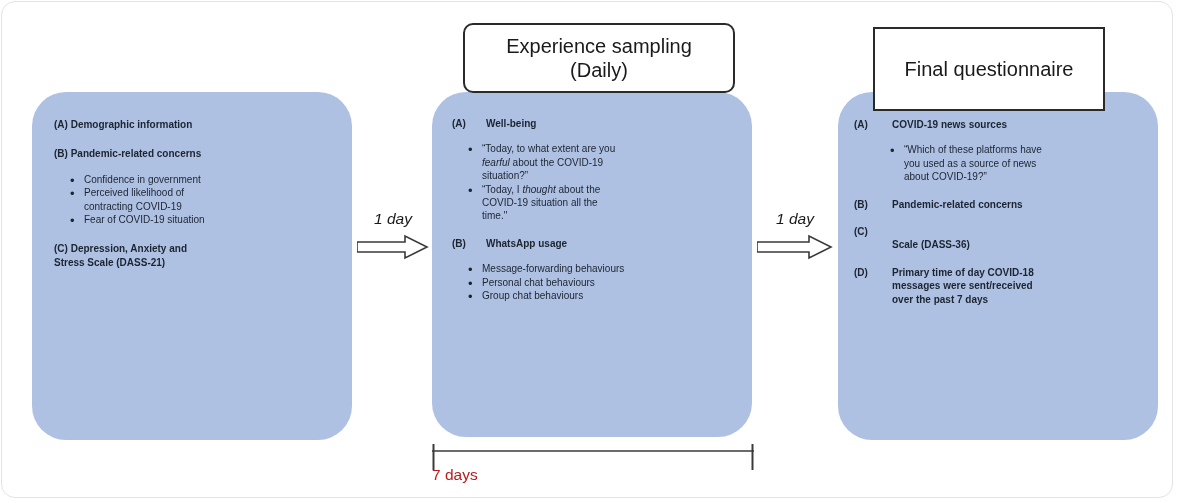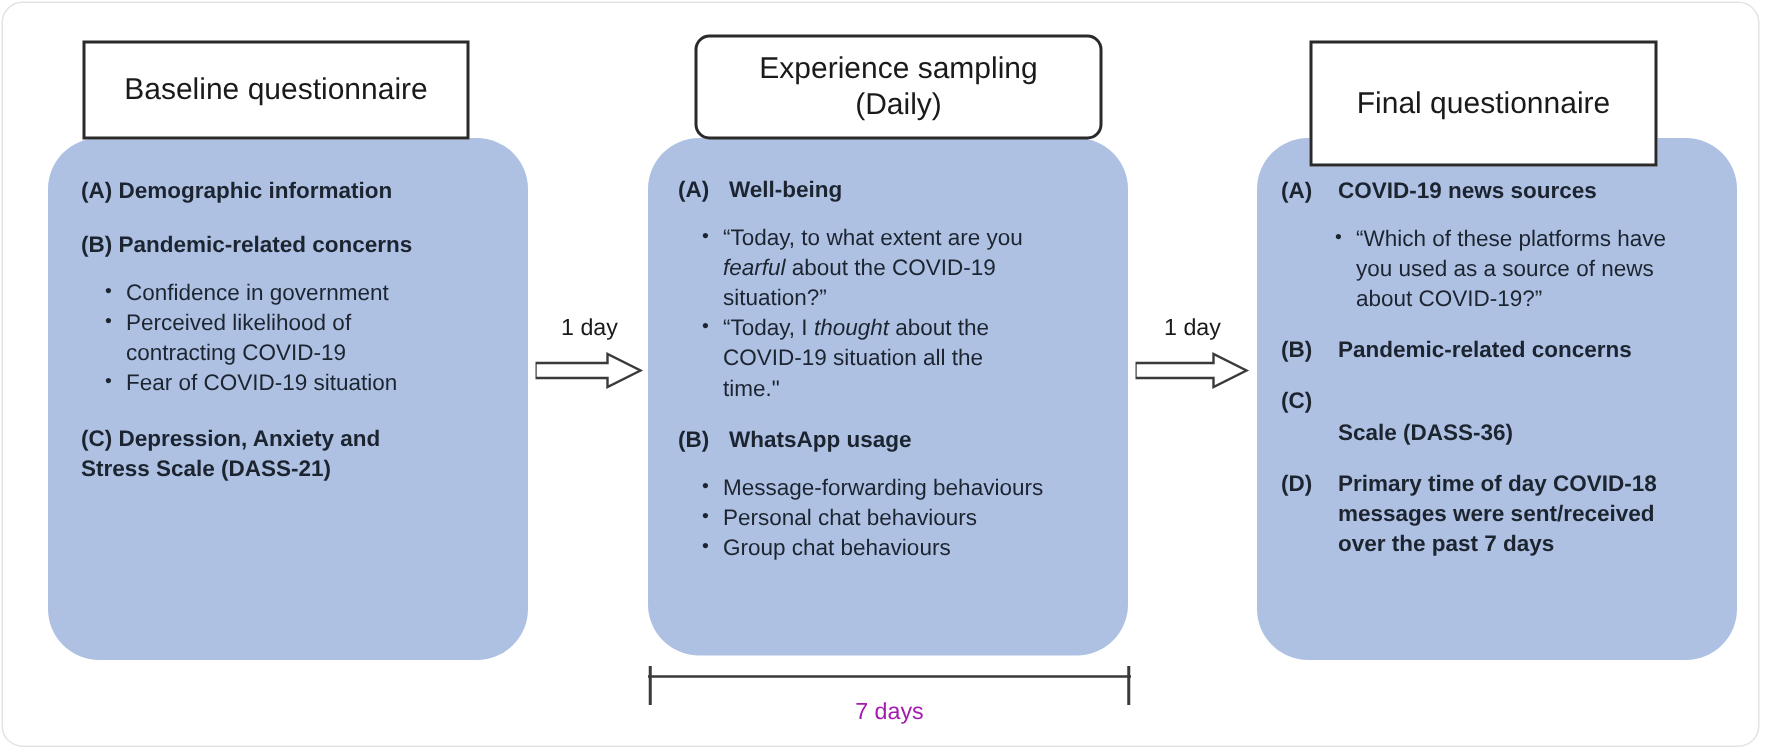--- a/index.html
+++ b/index.html
@@ -57,21 +57,21 @@
     padding: 2px 6px;
   }
   #title-box-1 { left: 55px;  top: 27px; width: 258px; height: 66px; }
   #title-box-2 { left: 463px; top: 23px; width: 272px; height: 70px; border-radius: 10px; }
   #title-box-3 { left: 873px; top: 27px; width: 232px; height: 84px; }
 
   
   .panel-body {
     position: absolute;
     color: #1c2430;
-    font-size: 15px;
+    font-size: 10px;
     line-height: 1.34;
   }
   #body-1 { left: 54px;  top: 118px; width: 290px; }
   #body-2 { left: 452px; top: 117px; width: 295px; }
   #body-3 { left: 854px; top: 118px; width: 296px; }
   .sec-head {
     font-weight: bold;
     display: block;
   }
   
@@ -105,21 +105,21 @@
     position: absolute;
     left: 0;
     top: -1px;
     font-size: 13px;
   }
   .gap-lg { height: 16px; }
   .gap-md { height: 14px; }
   i.it { font-style: italic; }
 
   
-  .arrow-wrap { position: absolute; }
+  .arrow-wrap { position: absolute; font-style: italic; }
   #arrow-1 { left: 357px; top: 210px; width: 72px; height: 62px; }
   #arrow-2 { left: 757px; top: 210px; width: 76px; height: 62px; }
   .arrow-label {
     position: absolute;
     top: 0;
     left: 0;
     width: 100%;
     text-align: center;
     font-size: 15.5px;
     color: #1a1a1a;
@@ -136,35 +136,34 @@
     left: 432px;
     top: 444px;
     width: 322px;
     height: 52px;
   }
   #bracket .bracket-label {
     position: absolute;
     left: 0;
     top: 22px;
     width: 100%;
-    text-align: center;
+    text-align: left;
     font-size: 15.5px;
-    color: #a21caf;
+    color: #b91c1c;
   }
 </style>
 </head>
 <body>
 
 <div id="canvas">
 
   <div class="outer-frame"></div>
 
   <div class="panel" id="panel-1"></div>
 
-  <div class="title-box" id="title-box-1">Baseline questionnaire</div>
 
   <div class="panel-body" id="body-1">
     <span class="sec-head">(A) Demographic information</span>
 
     <div class="gap-lg"></div>
 
     <span class="sec-head">(B) Pandemic-related concerns</span>
     <ul class="bullets ind-1">
       <li>
         <span>Confidence in government</span>

